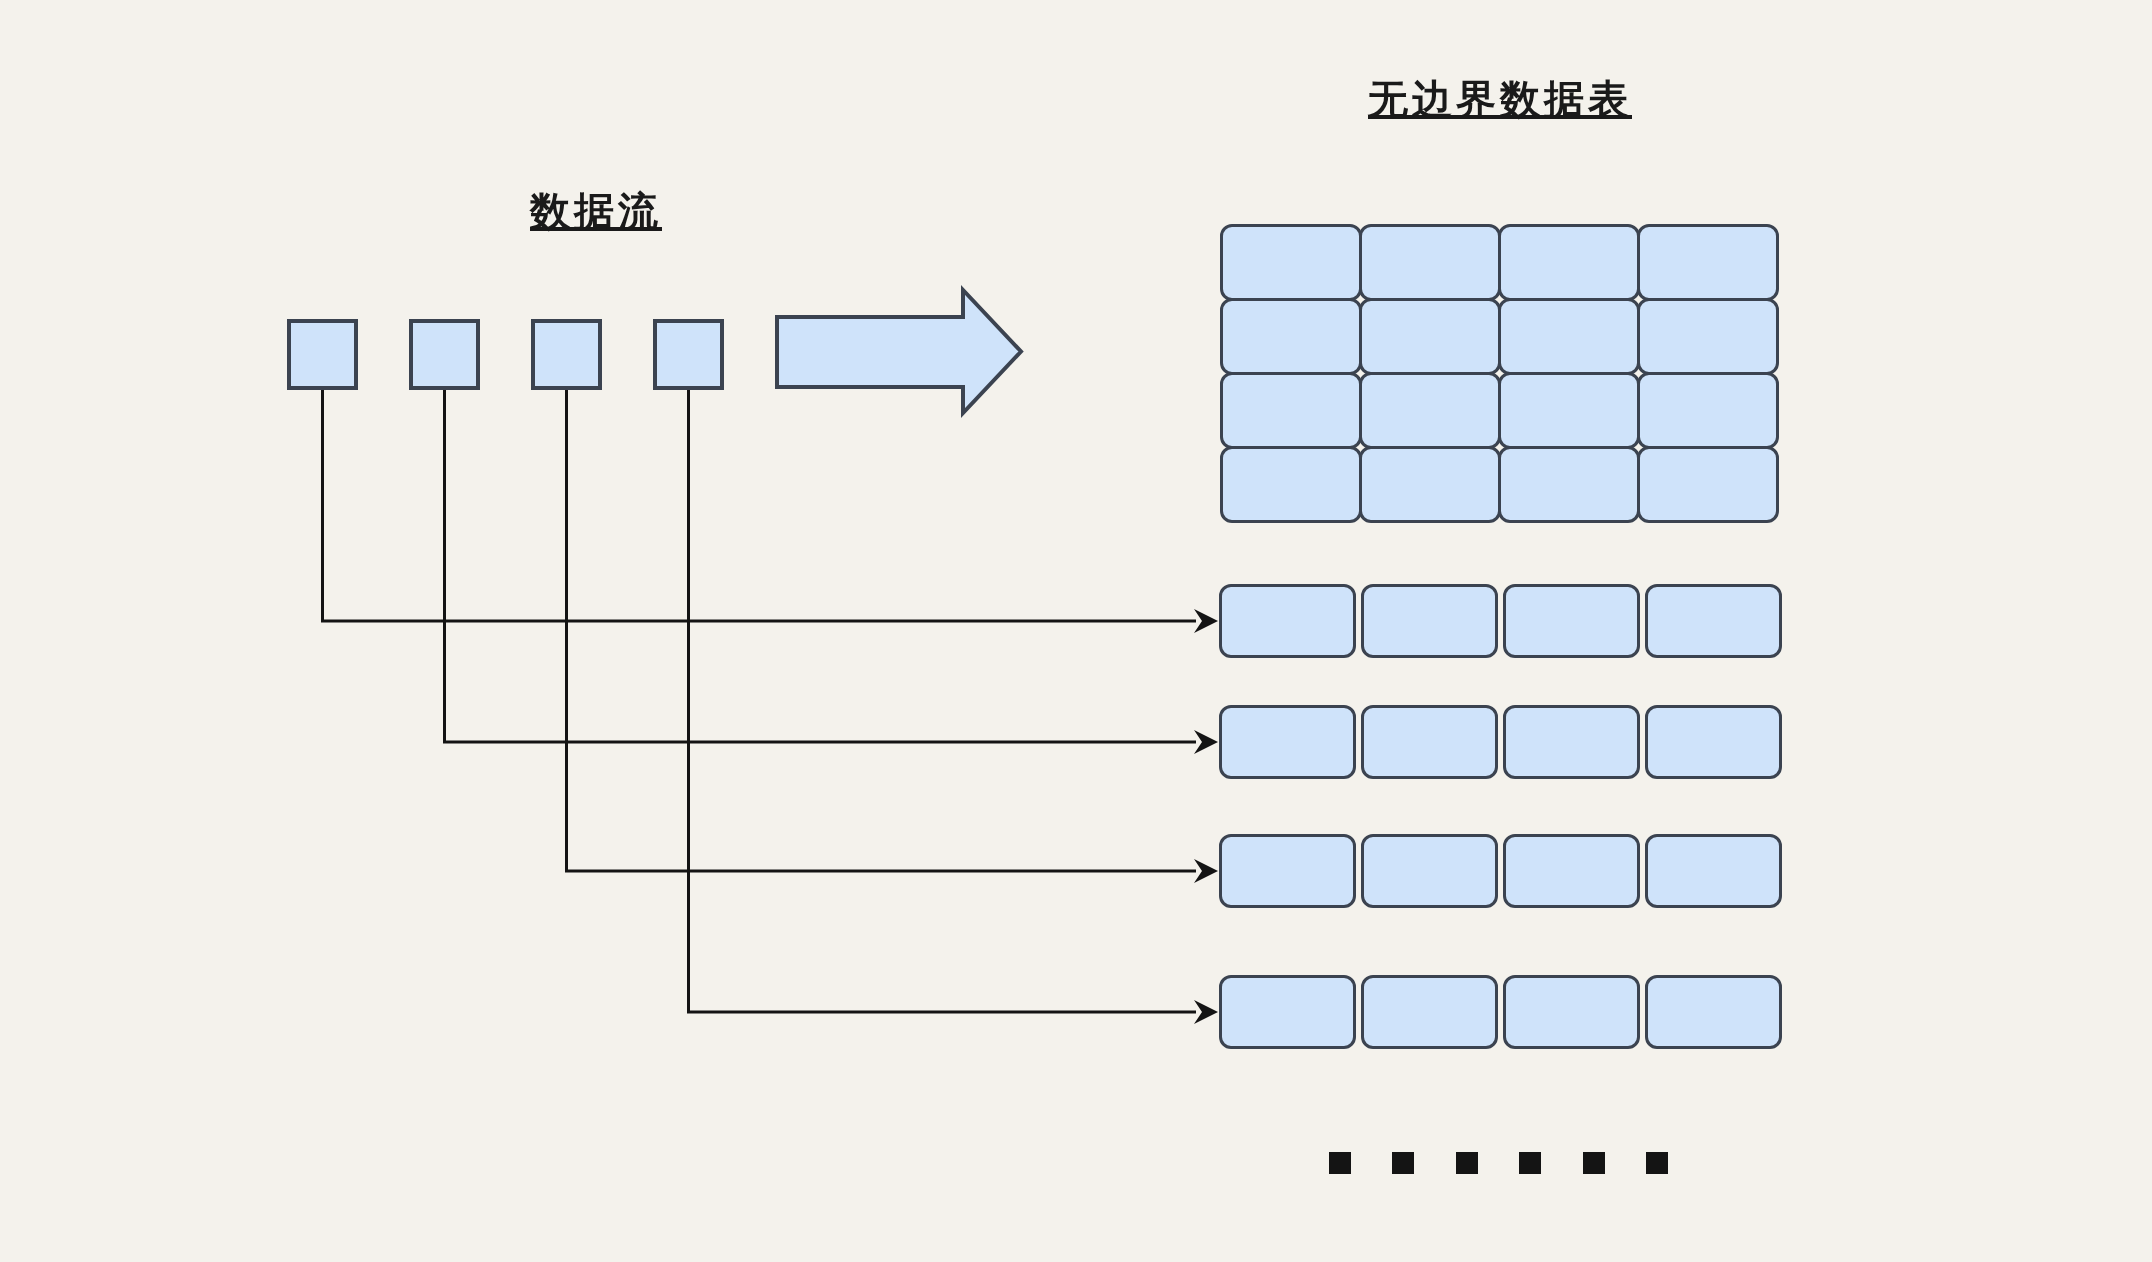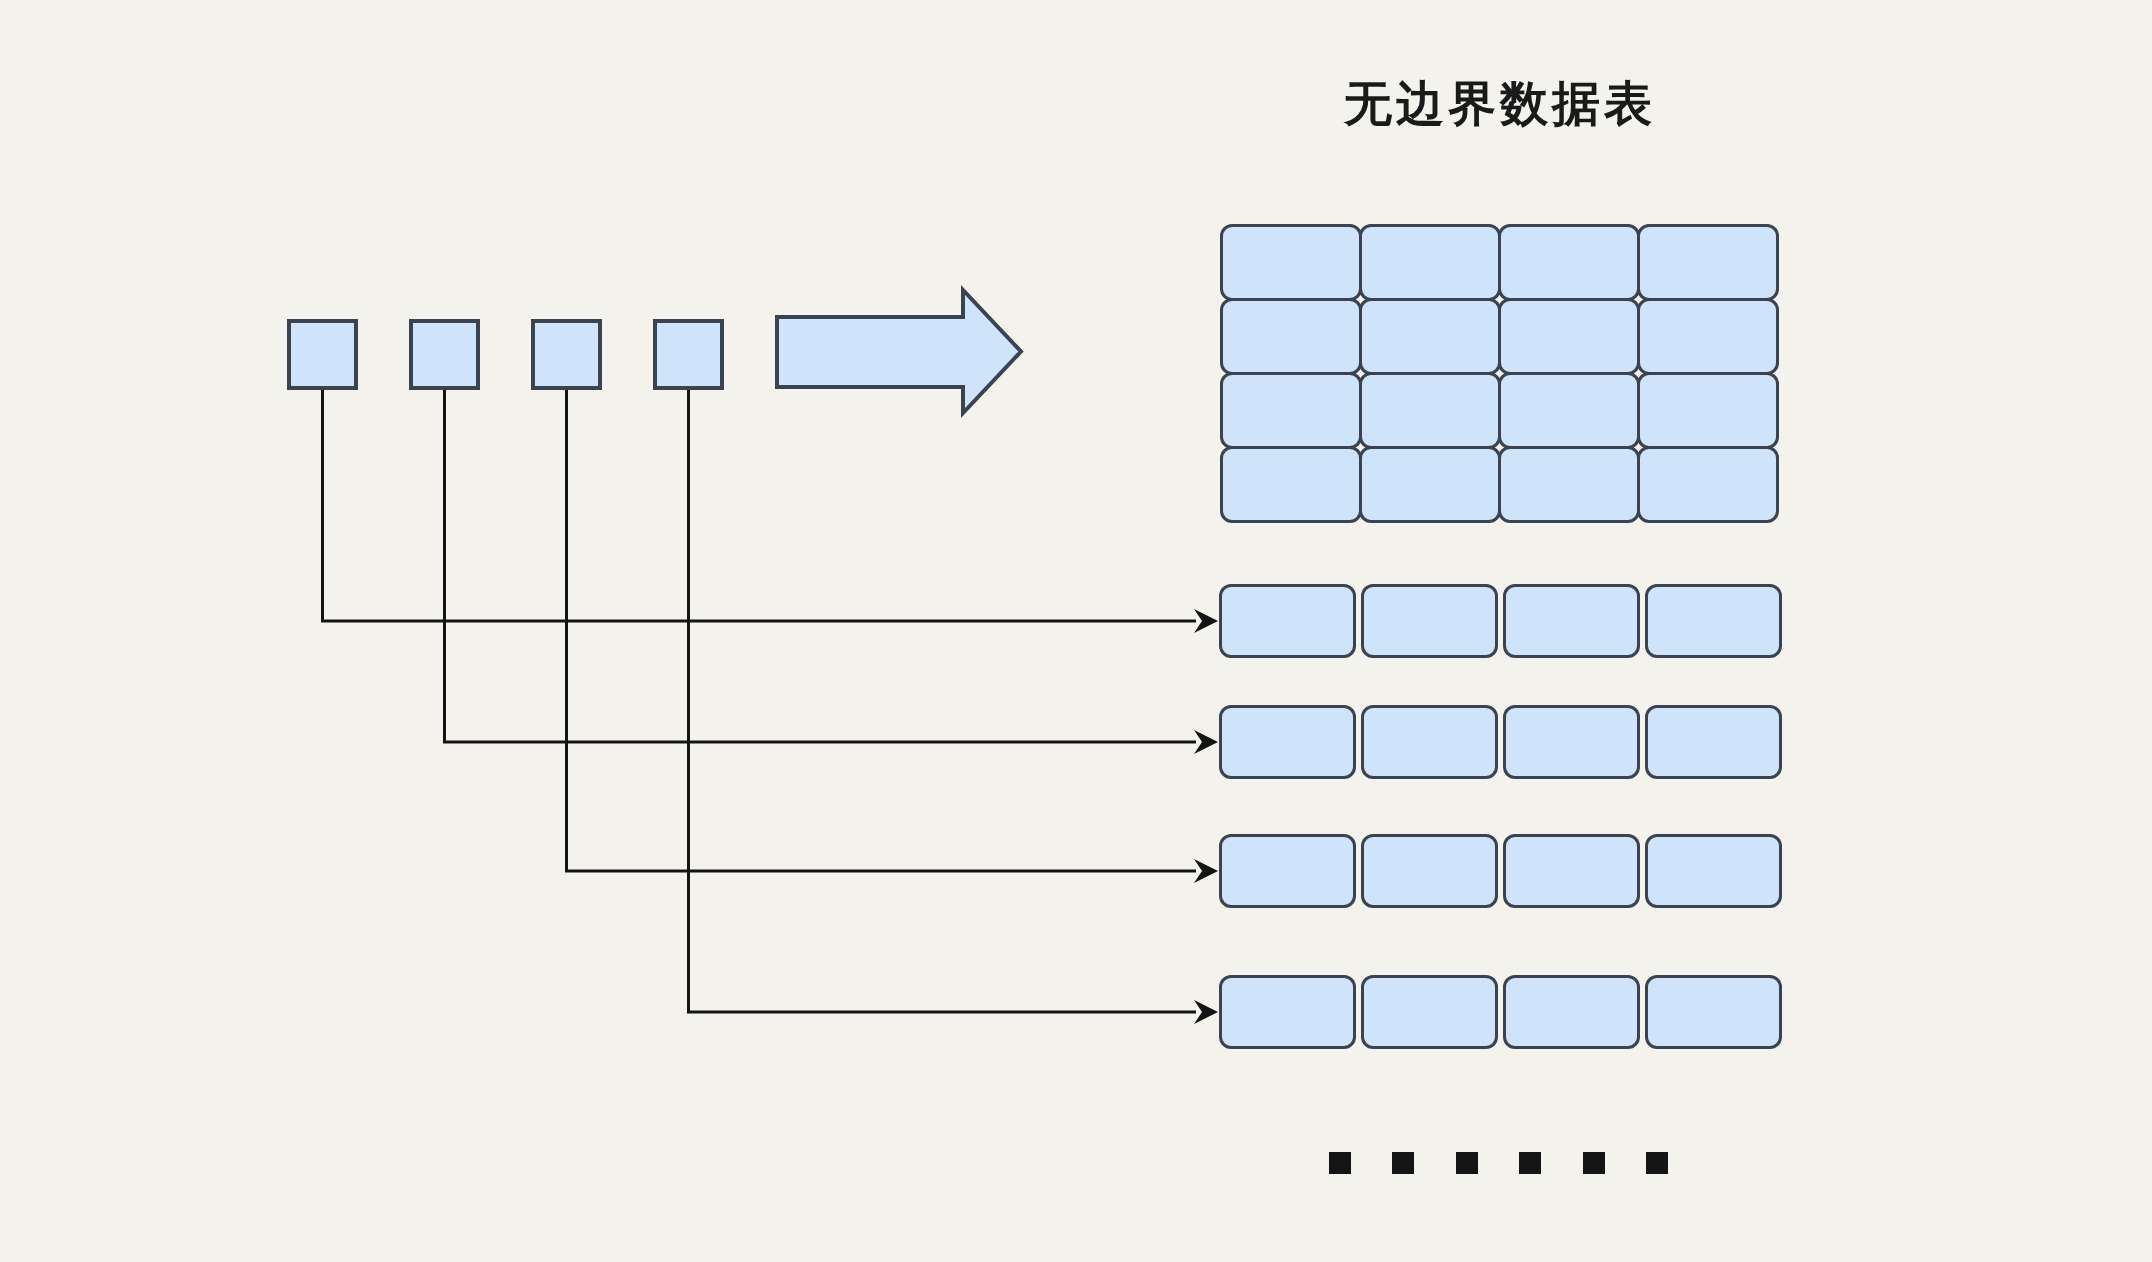--- a/index.html
+++ b/index.html
@@ -10,25 +10,26 @@
   #canvas {
     position: relative;
     width: 2152px;
     height: 1262px;
     background: var(--bg, #f4f2ec);
     overflow: hidden;
   }
   .title {
     position: absolute;
     color: var(--text, #1a1a1a);
-    font-size: 48px;
+    font-size: 40px;
     font-weight: 700;
     letter-spacing: 4px;
     text-align: center;
     white-space: nowrap;
+    text-decoration: underline;
   }
   #stream-title { left: 446px; top: 184px; width: 300px; }
   #table-title  { left: 1300px; top: 72px; width: 400px; }
 
   .stream-square {
     position: absolute;
     width: 71px; height: 71px;
     box-sizing: border-box;
     background: var(--cell-fill, #cfe3fa);
     border: 4px solid var(--cell-border, #3b4350);
@@ -51,20 +52,21 @@
     position: absolute;
     left: 0; top: 0;
     width: 2152px; height: 1262px;
   }
 </style>
 </head>
 <body>
 
 <div id="canvas">
 
+  <div id="stream-title" class="title">数据流</div>
 
   <div id="table-title" class="title">无边界数据表</div>
 
   <div id="stream-squares">
       <div class="stream-square" style="left: 287px; top: 319px;"></div>
       <div class="stream-square" style="left: 409px; top: 319px;"></div>
       <div class="stream-square" style="left: 531px; top: 319px;"></div>
       <div class="stream-square" style="left: 653px; top: 319px;"></div>
     </div>
 

